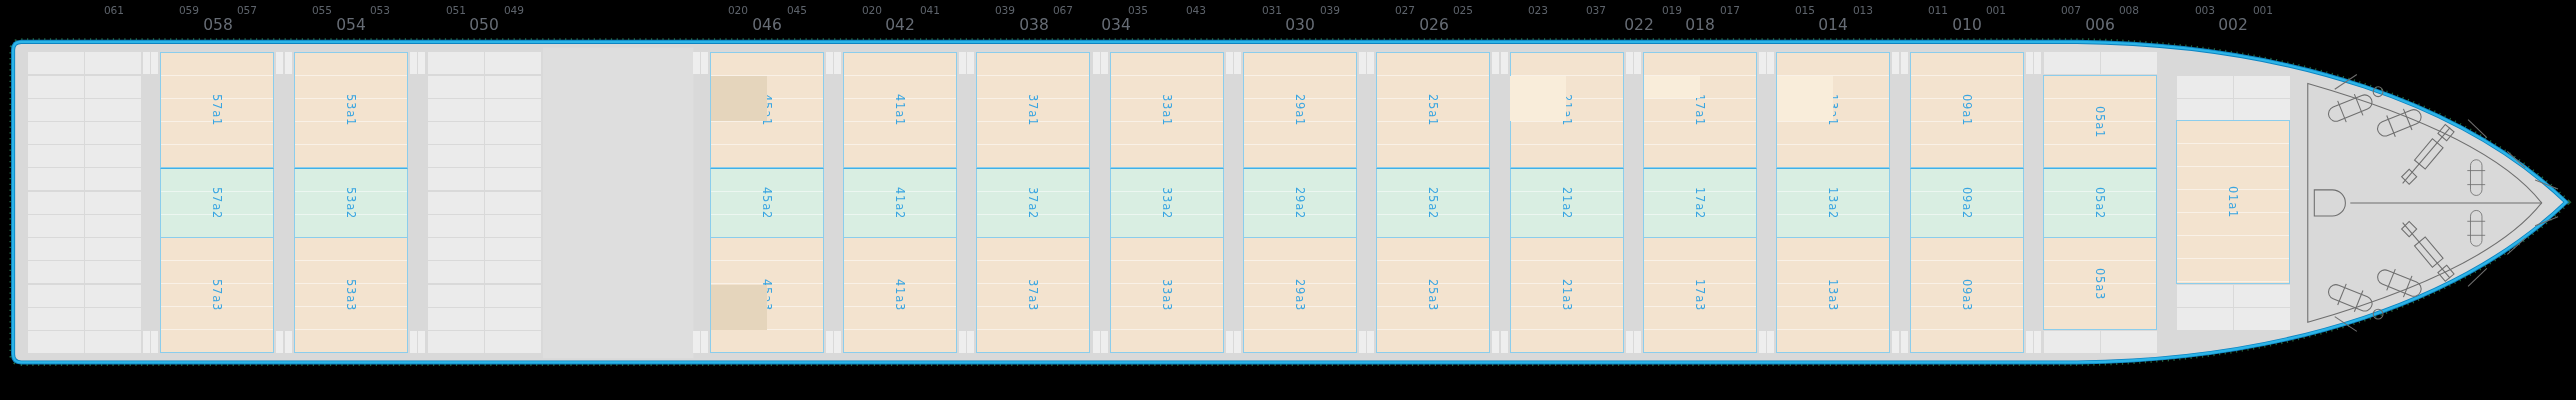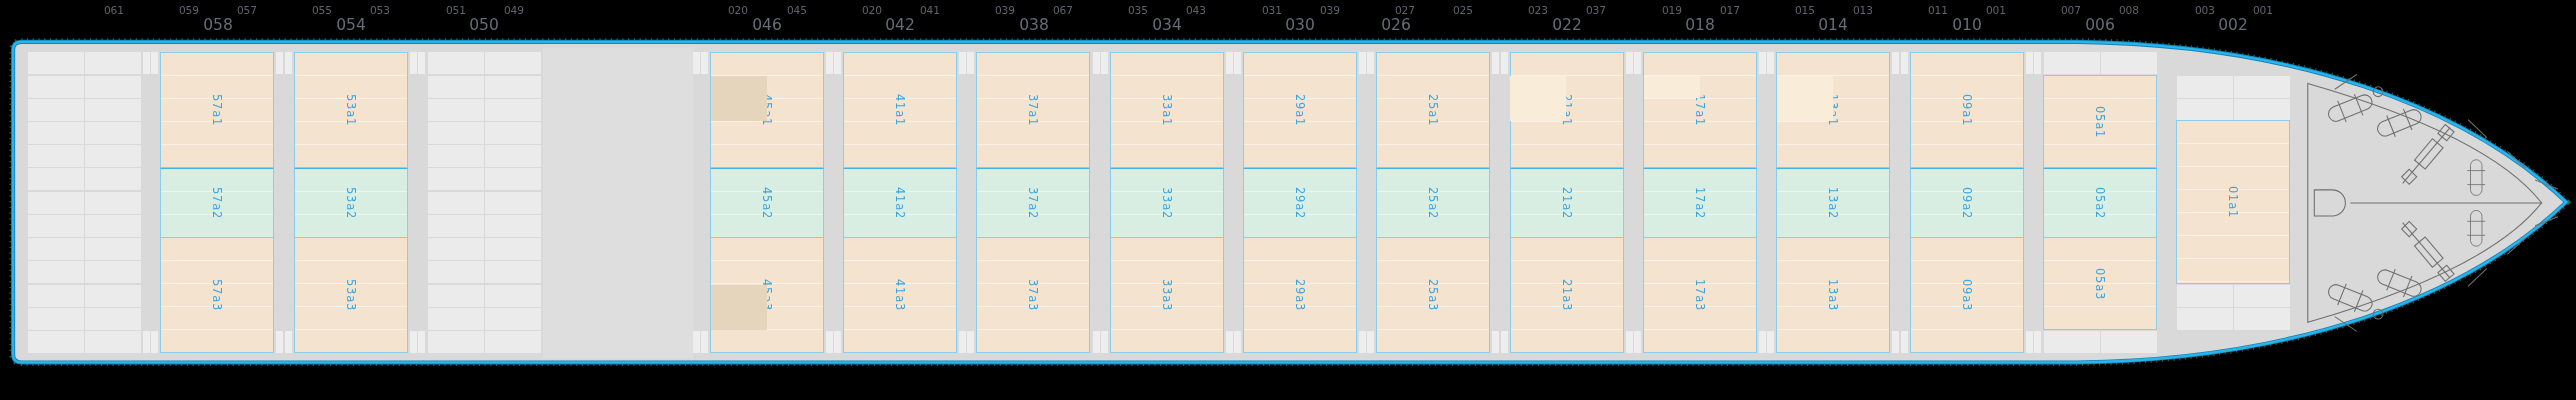--- a/index.html
+++ b/index.html
@@ -703,30 +703,30 @@
       <div class="bn odd" style="left: 797px;">045</div>
       <div class="bn even" style="left: 767px;">046</div>
       <div class="bn odd" style="left: 872px;">020</div>
       <div class="bn odd" style="left: 930px;">041</div>
       <div class="bn even" style="left: 900px;">042</div>
       <div class="bn odd" style="left: 1005px;">039</div>
       <div class="bn odd" style="left: 1063px;">067</div>
       <div class="bn even" style="left: 1034px;">038</div>
       <div class="bn odd" style="left: 1138px;">035</div>
       <div class="bn odd" style="left: 1196px;">043</div>
-      <div class="bn even" style="left: 1167px;">034</div>
+      <div class="bn even" style="left: 1116px;">034</div>
       <div class="bn odd" style="left: 1272px;">031</div>
       <div class="bn odd" style="left: 1330px;">039</div>
       <div class="bn even" style="left: 1300px;">030</div>
       <div class="bn odd" style="left: 1405px;">027</div>
       <div class="bn odd" style="left: 1463px;">025</div>
-      <div class="bn even" style="left: 1396px;">026</div>
+      <div class="bn even" style="left: 1434px;">026</div>
       <div class="bn odd" style="left: 1538px;">023</div>
       <div class="bn odd" style="left: 1596px;">037</div>
-      <div class="bn even" style="left: 1567px;">022</div>
+      <div class="bn even" style="left: 1639px;">022</div>
       <div class="bn odd" style="left: 1672px;">019</div>
       <div class="bn odd" style="left: 1730px;">017</div>
       <div class="bn even" style="left: 1700px;">018</div>
       <div class="bn odd" style="left: 1805px;">015</div>
       <div class="bn odd" style="left: 1863px;">013</div>
       <div class="bn even" style="left: 1833px;">014</div>
       <div class="bn odd" style="left: 1938px;">011</div>
       <div class="bn odd" style="left: 1996px;">001</div>
       <div class="bn even" style="left: 1967px;">010</div>
       <div class="bn odd" style="left: 2071px;">007</div>

